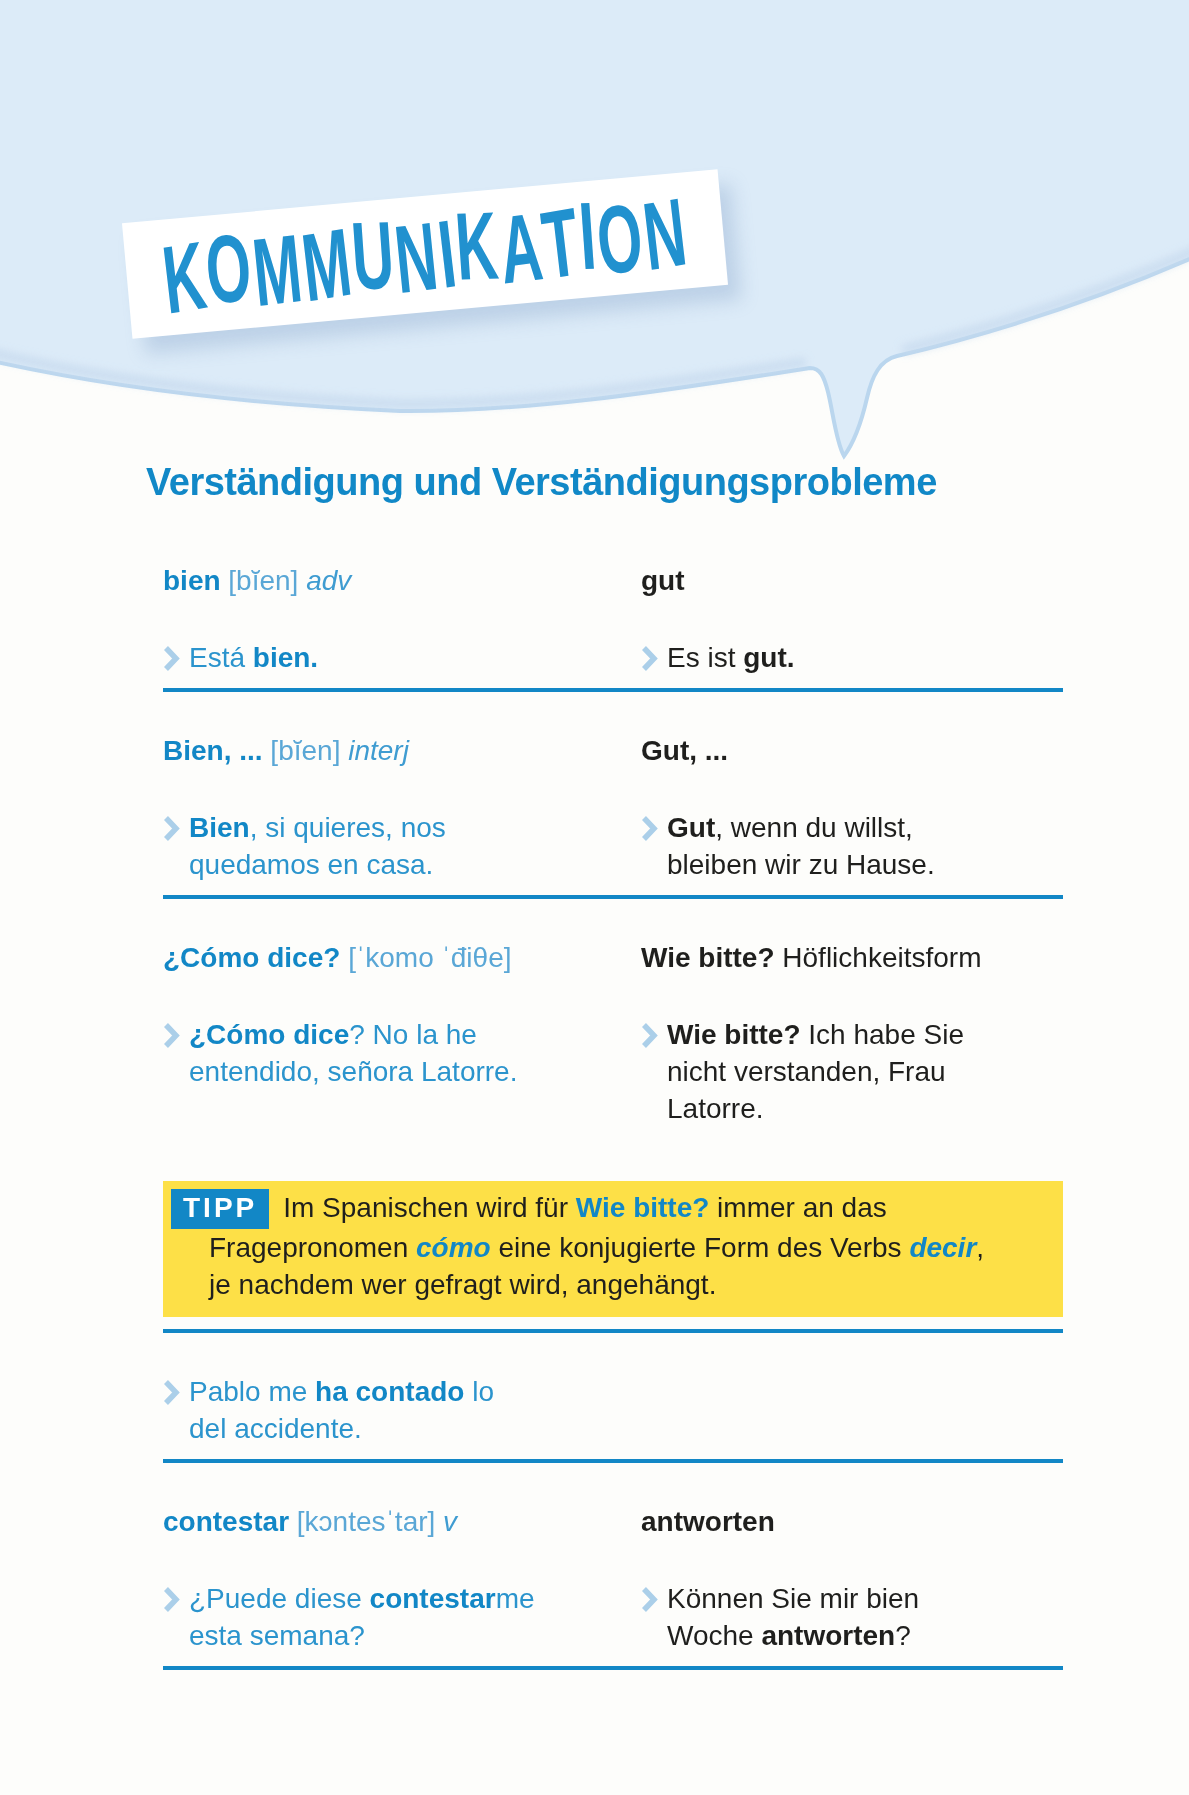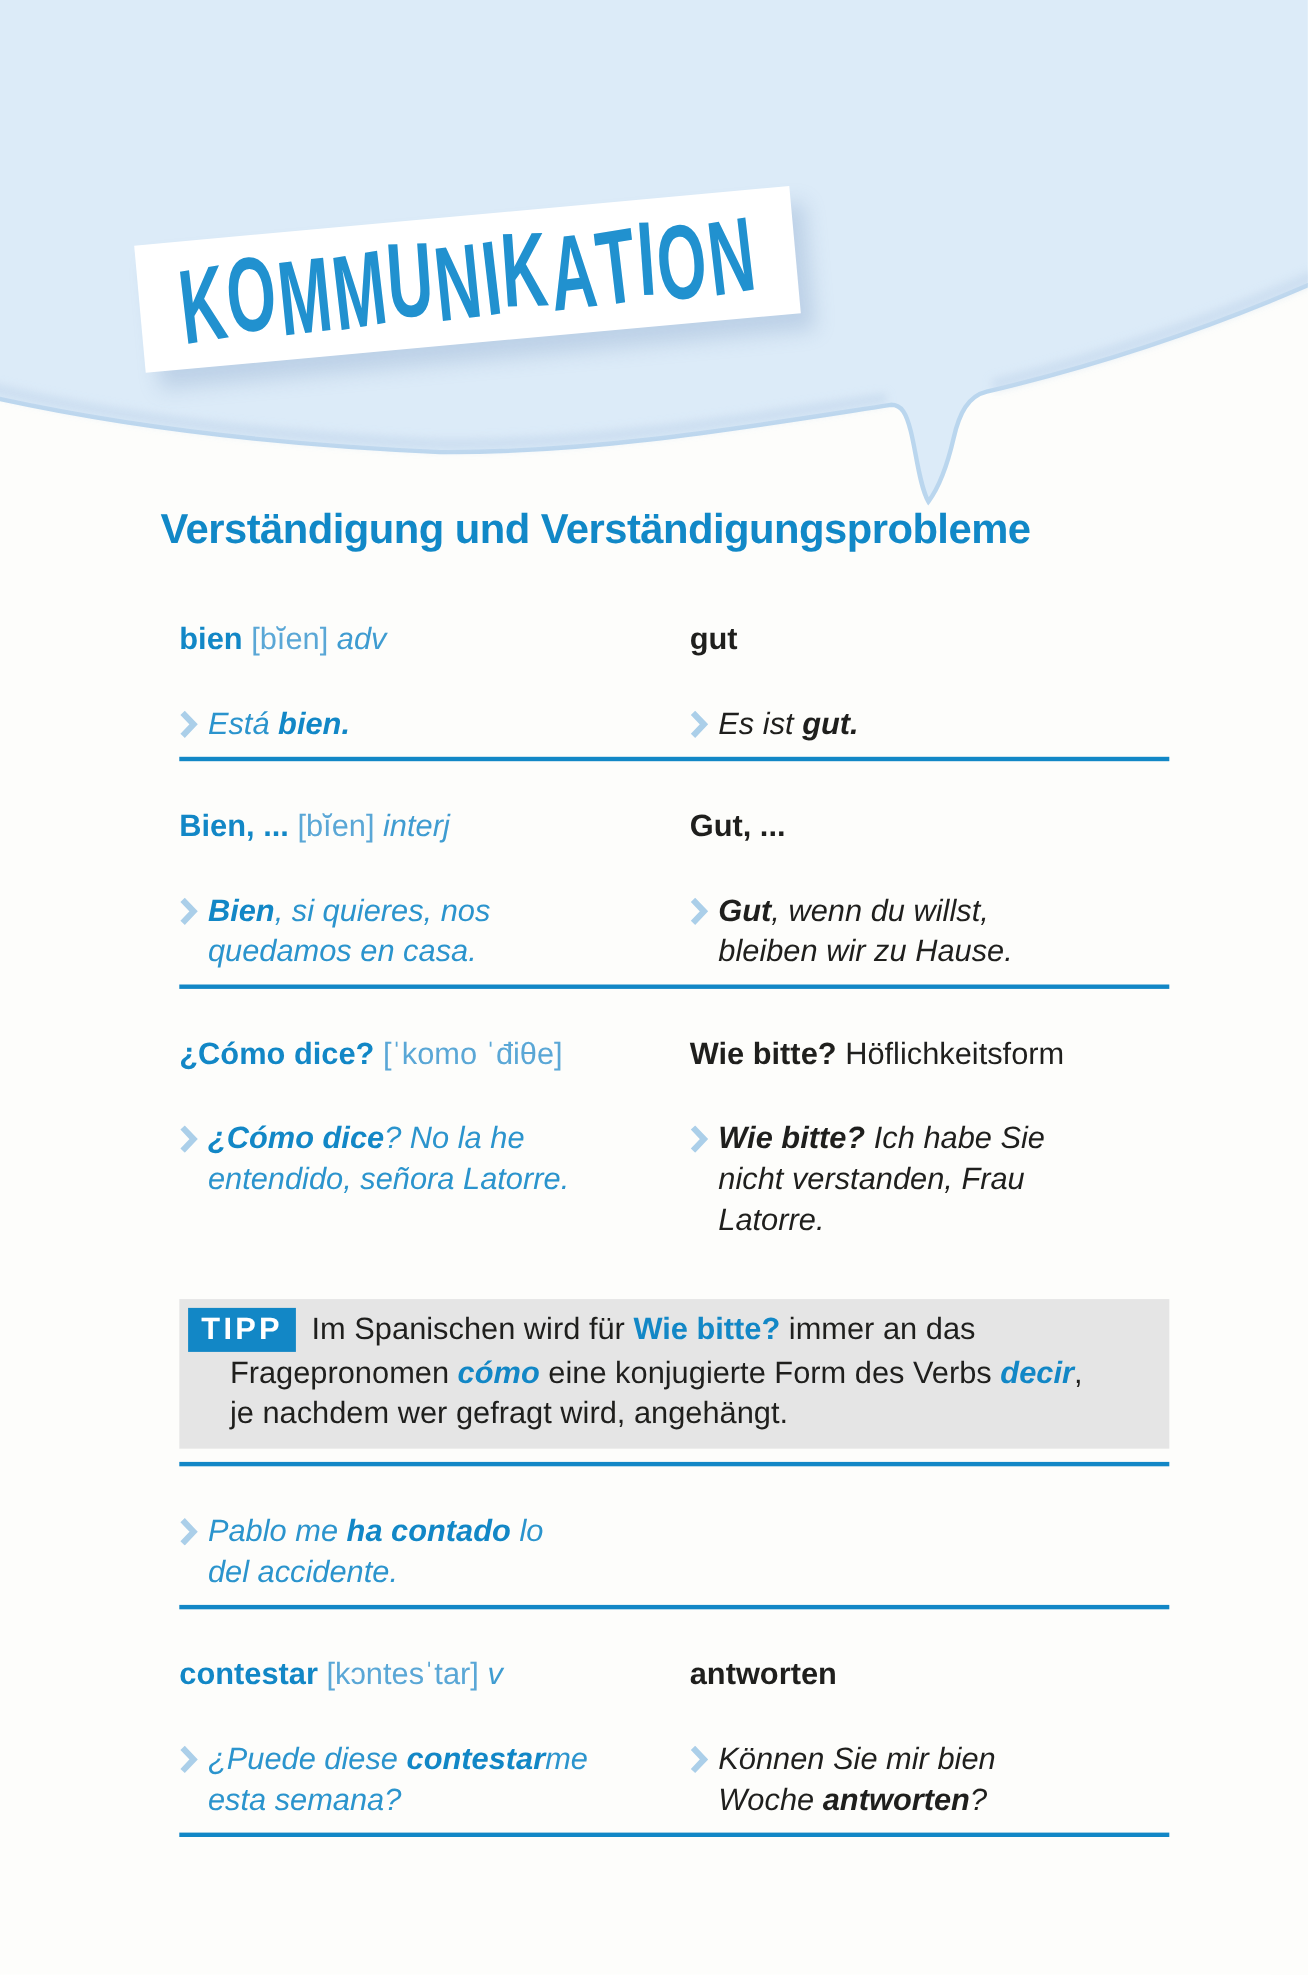--- a/index.html
+++ b/index.html
@@ -35,43 +35,43 @@
   
   .content{
     position:absolute;left:163px;top:460px;width:900px;z-index:3;
     font-size:28px;line-height:37px;color:#1f1f1d;
   }
   h1.section-title{
     margin:0 0 58px -17px;
     font-size:38px;line-height:44px;font-weight:700;
     color:#1188c7;letter-spacing:-0.5px;
   }
-  .grid{display:grid;grid-template-columns:440px 422px;column-gap:24px;margin-top:40px;}
+  .grid{display:grid;grid-template-columns:440px 422px;column-gap:38px;margin-top:40px;}
   .hw-row{margin-bottom:8px;}
   .line{min-height:37px;}
-  .ex-cell{position:relative;padding-left:26px;font-style:italic;}
+  .ex-cell{position:relative;padding-left:26px;}
   .chev{position:absolute;left:0;top:7px;width:17px;height:25px;}
   .rule{height:4px;background:#1287c6;margin:12px 0 20px 0;border:none;}
   
   .seg-hw  {font-weight:700;color:#1287c6;}
   .seg-ph  {color:#5aa7d6;}
   .seg-pos {font-style:italic;color:#3f9cd1;}
   .seg-es  {color:#2b94cd;}
   .seg-esb {font-weight:700;color:#1287c6;}
   .seg-esi {font-style:italic;color:#2b94cd;}
   .seg-esbi{font-weight:700;font-style:italic;color:#1287c6;}
   .seg-de  {color:#1f1f1d;}
   .seg-deb {font-weight:700;color:#1f1f1d;}
   .seg-des {color:#1f1f1d;font-size:28px;}
   .seg-t   {color:#1f1f1d;}
   .seg-tb  {font-weight:700;color:#1287c6;}
   .seg-tbi {font-weight:700;font-style:italic;color:#1287c6;}
   
   .tip-box{
-    background:#e5e5e5;
+    background:#fde047;
     margin:54px 0 12px 0;
     padding:8px 24px 14px 46px;
   }
   .tip-label{
     display:inline-block;background:#1287c6;color:#ffffff;
     font-weight:700;font-size:28px;line-height:30px;
     letter-spacing:3px;padding:4px 12px 6px 12px;
     margin-left:-38px;margin-right:14px;
     vertical-align:baseline;
   }

